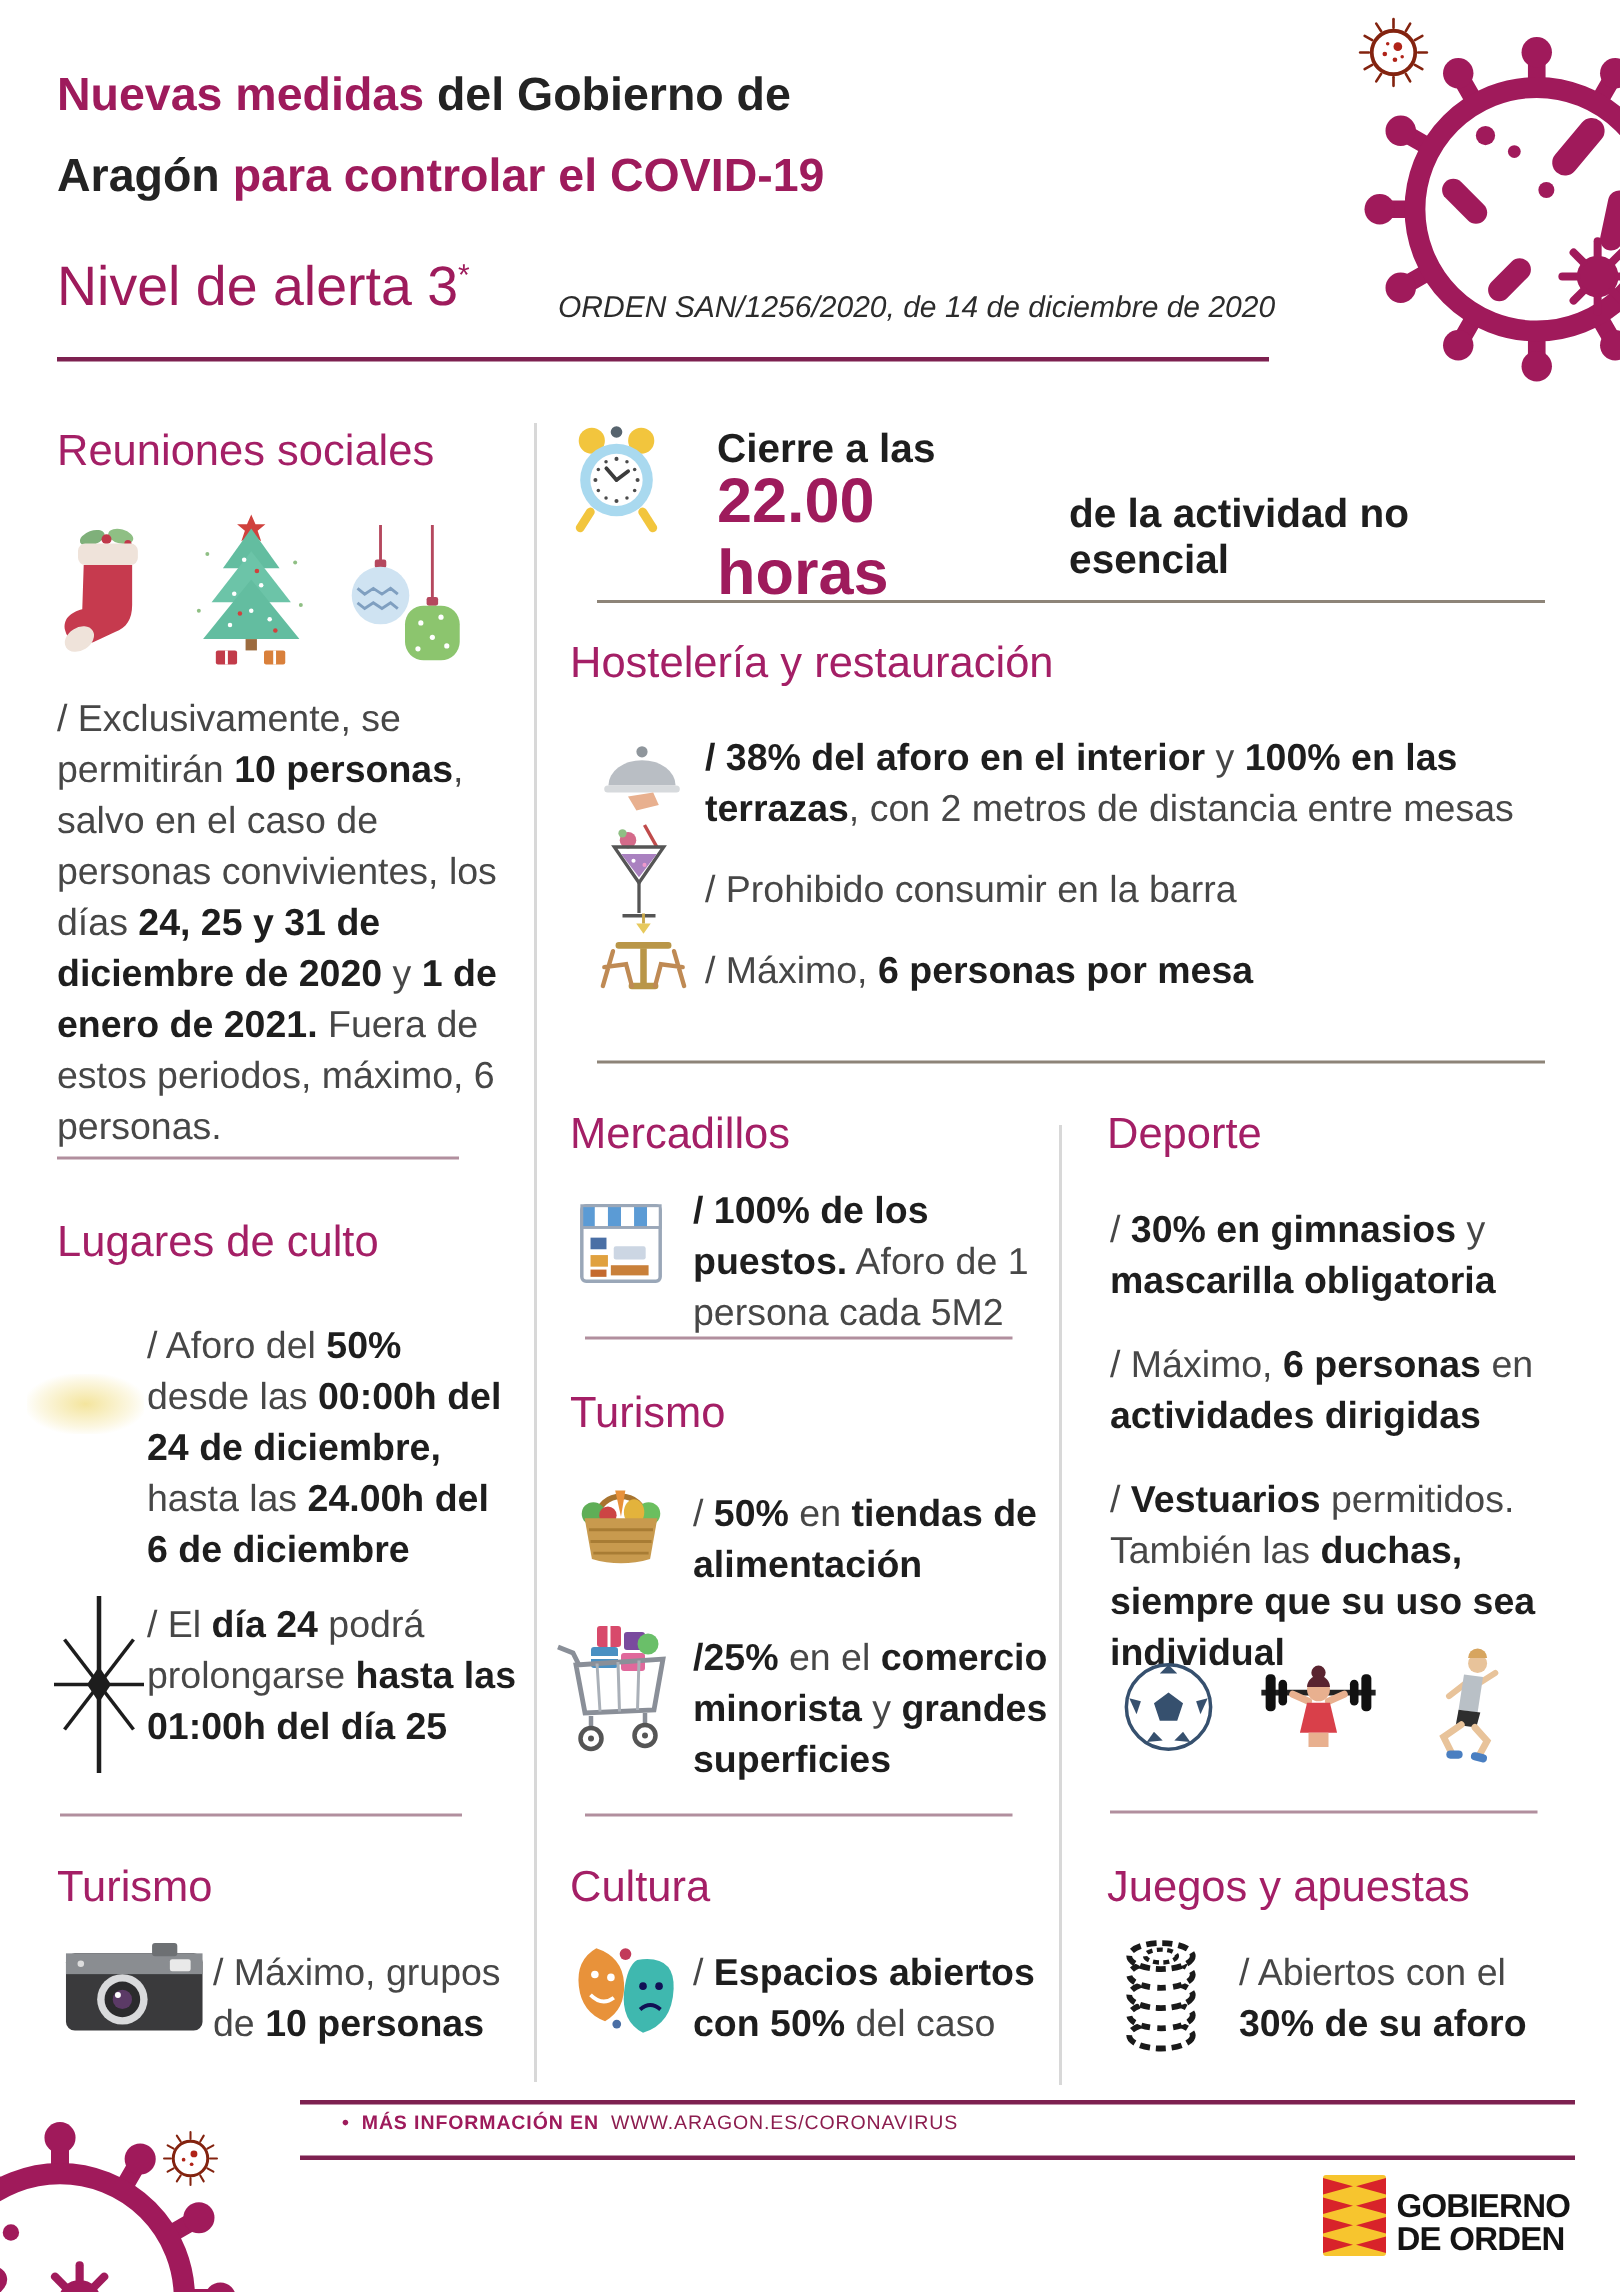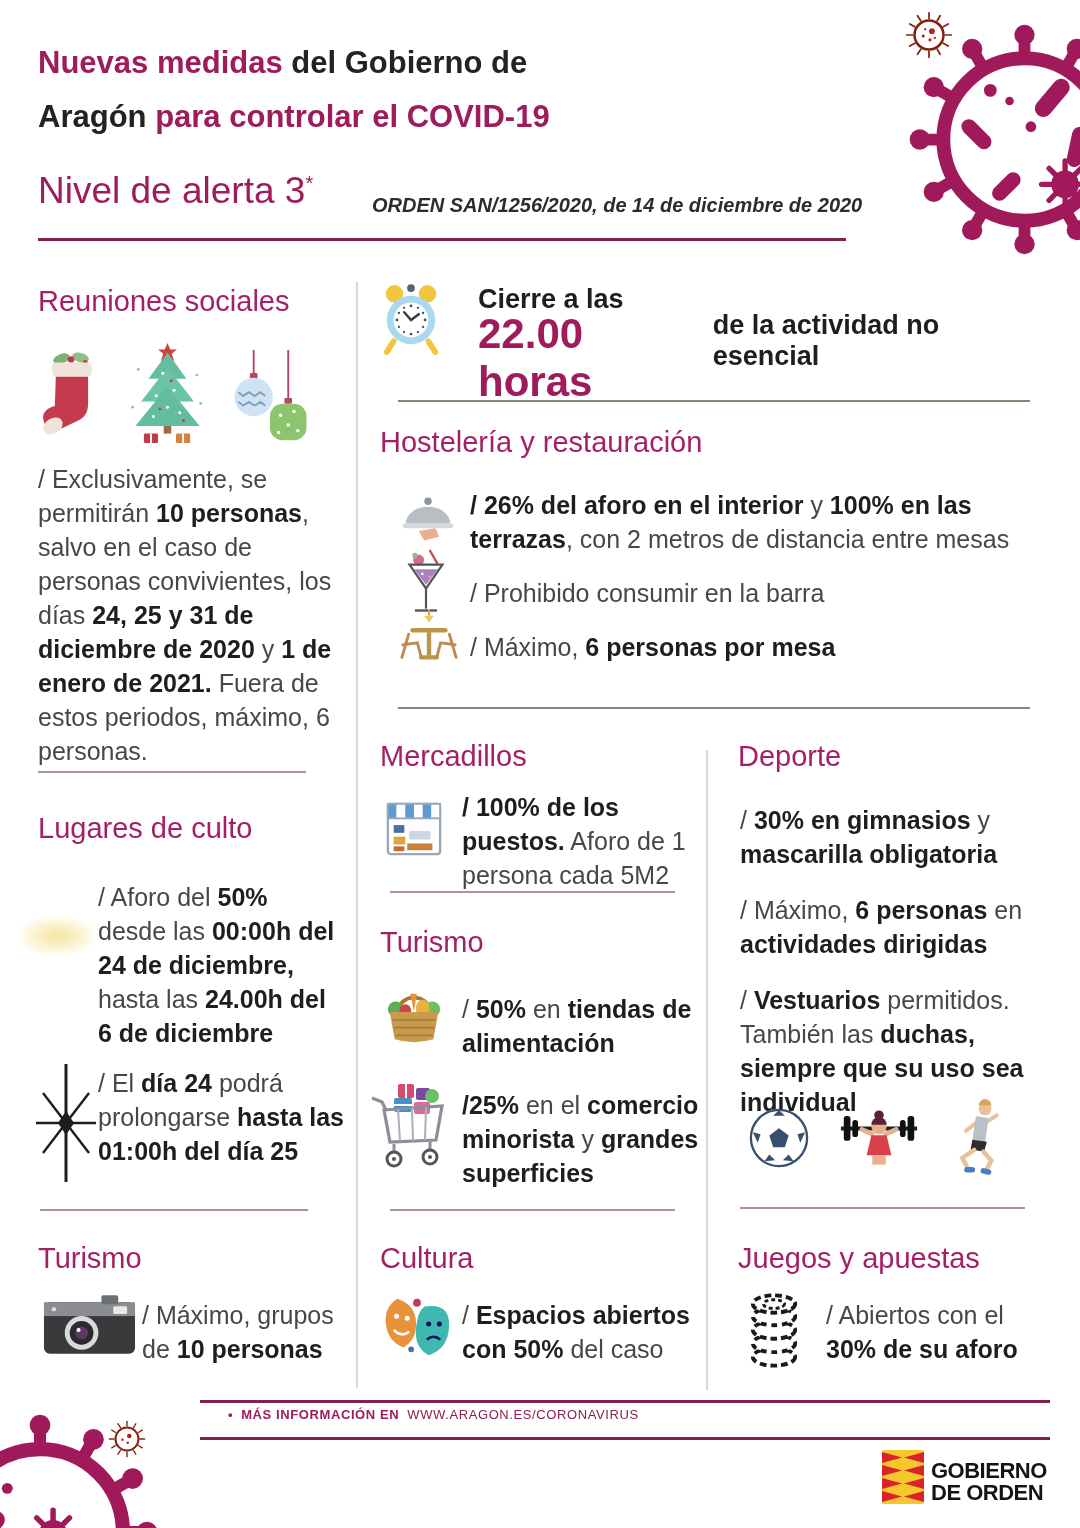--- a/index.html
+++ b/index.html
@@ -17,28 +17,28 @@
   svg{display:block;width:100%;height:100%}
   .h2{font-weight:400;font-size:29px;color:var(--heading);letter-spacing:0}
   .rich{font-size:25px;line-height:34px;color:var(--text)}
   .rich .b{font-weight:700;color:var(--textBold)}
   .rich .r{font-weight:400}
   
   .title{left:38px;top:36px;font-size:31px;line-height:54px;font-weight:700;color:#232323;width:840px}
   .title .accent{color:var(--accent)}
   .alert-label{left:38px;top:170px;font-size:37px;font-weight:400;color:var(--accent)}
   .alert-label sup{font-size:20px}
-  .order-ref{left:372px;top:194px;font-size:20px;font-style:italic;font-weight:700;color:#2c2c2c}
+  .order-ref{left:372px;top:194px;font-size:20px;font-style:italic;font-weight:400;color:#2c2c2c}
   .rule{background:var(--ruleLight);height:2px}
   .rule-dark{background:var(--ruleDark)}
   .rule-tan{background:var(--ruleTan)}
   .vdiv{width:2px;background:var(--divider)}
   
   .closure-prefix{left:478px;top:284px;font-size:27px;font-weight:700;color:#1e1e1e}
-  .closure-line2{left:478px;top:310px;display:flex;align-items:flex-start;gap:14px;width:560px}
+  .closure-line2{left:478px;top:310px;display:flex;align-items:center;gap:14px;width:560px}
   .closure-time{font-size:42px;font-weight:700;color:var(--accent)}
   .closure-suffix{font-size:27px;font-weight:700;color:#1e1e1e}
   
   .footer-info{left:228px;top:1407px;font-size:13px;letter-spacing:.6px;font-weight:600;color:var(--accent);display:flex;gap:8px;align-items:center}
   .footer-info .url{font-weight:400;color:#8c1d4f}
   .logo{left:882px;top:1450px;display:flex;gap:7px;align-items:flex-end}
   .logo-flag{width:42px;height:54px}
   .logo-text{font-size:22px;line-height:22px;font-weight:800;color:#141414;letter-spacing:-.5px}
   .candle-glow{left:18px;top:916px;width:78px;height:40px;
     background:radial-gradient(ellipse at center,rgba(242,224,140,.85) 0%,rgba(242,224,140,.25) 55%,transparent 75%)}
@@ -278,21 +278,21 @@
 
   <div class="abs h2" style="left:380px;top:426px">Hostelería y restauración</div>
   <div class="abs" style="left:400px;top:490px;width:56px;height:56px">
     <svg viewBox="0 0 60 60">
       <circle cx="30" cy="12" r="4" fill="#8f969c"></circle>
       <path d="M6 36 a24 18 0 0 1 48 0 z" fill="#b9bec4"></path>
       <rect x="3" y="36" width="54" height="5" rx="2.5" fill="#d7dadd"></rect>
       <polygon points="20,44 38,41 42,50 26,54" fill="#e8b08f"></polygon>
     </svg>
   </div>
-  <div class="abs rich" style="left:470px;top:488px;width:588px"><span class="b">/ 26% del aforo en el interior</span><span class="r"> y </span><span class="b">100% en las terrazas</span><span class="r">, con 2 metros de distancia entre mesas</span></div>
+  <div class="abs rich" style="left:470px;top:488px;width:588px"><span class="b">/ 38% del aforo en el interior</span><span class="r"> y </span><span class="b">100% en las terrazas</span><span class="r">, con 2 metros de distancia entre mesas</span></div>
   <div class="abs" style="left:404px;top:545px;width:44px;height:76px">
     <svg viewBox="0 0 48 80">
       <line x1="28" y1="4" x2="37" y2="20" stroke="#c04b4b" stroke-width="2.5"></line>
       <circle cx="16" cy="15" r="6" fill="#d46a8a"></circle>
         <circle cx="12" cy="10" r="3" fill="#8fbf84"></circle>
       <polygon points="6,20 42,20 24,46" fill="none" stroke="#555" stroke-width="2.4"></polygon>
       <polygon points="11,25 37,25 24,42" fill="#9b6bb5" opacity=".85"></polygon>
       <circle cx="20" cy="30" r="1.5" fill="#fff"></circle>
         <circle cx="28" cy="33" r="1.5" fill="#e9c"></circle>
       <line x1="24" y1="46" x2="24" y2="68" stroke="#555" stroke-width="2.4"></line>

